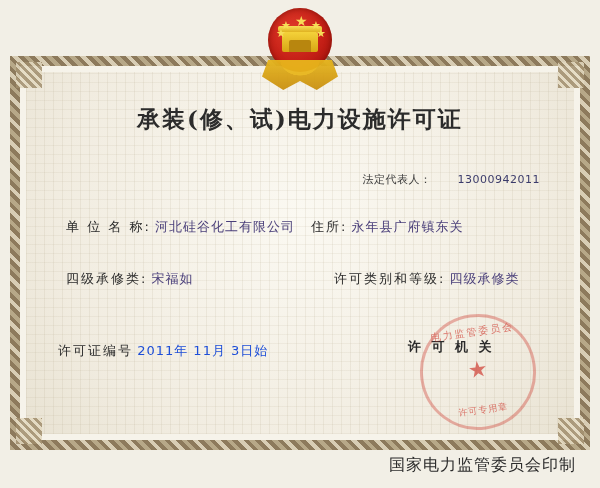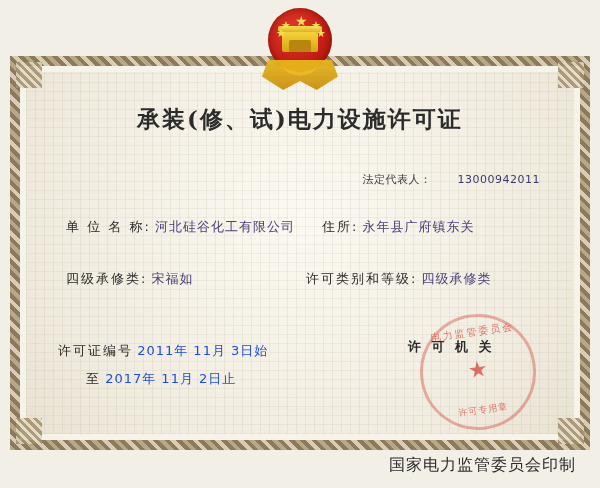--- a/index.html
+++ b/index.html
@@ -179,23 +179,23 @@
     letter-spacing: 2px;
     margin-left: 18px;
   }
   .field .value {
     color: #4a3f7a;
     letter-spacing: 1px;
     font-weight: normal;
   }
 
   .f-unit      { left: 48px;  top: 218px; }
-  .f-address   { left: 304px; top: 218px; }
+  .f-address   { left: 293px; top: 218px; }
   .f-legal     { left: 48px;  top: 270px; }
-  .f-category  { left: 288px; top: 270px; }
+  .f-category  { left: 296px; top: 270px; padding-left: 20px; }
 
   .f-valid     { left: 40px;  top: 342px; }
   .f-valid-to  { left: 68px;  top: 370px; }
 
   .f-valid .value, .f-valid-to .value { color: #1d4ed8; }
 
   
   .authority {
     position: absolute;
     left: 408px;
@@ -327,24 +327,20 @@
   <div class="field f-category">
     <span class="label">许可类别和等级:</span>
     <span class="value">四级承修类</span>
   </div>
 
   <div class="field f-valid">
     <span class="label">许可证编号</span>
     <span class="value">2011年 11月  3日始</span>
   </div>
 
-  <div class="field f-valid-to">
-    <span class="label">至</span>
-    <span class="value">2017年 11月  2日止</span>
-  </div>
 
   <div class="authority">
     <div>许 可 机 关</div>
   </div>
 
   <div class="seal">
     <div class="seal-text">电力监管委员会</div>
     <div class="seal-star">★</div>
     <div class="seal-bottom">许可专用章</div>
   </div>

